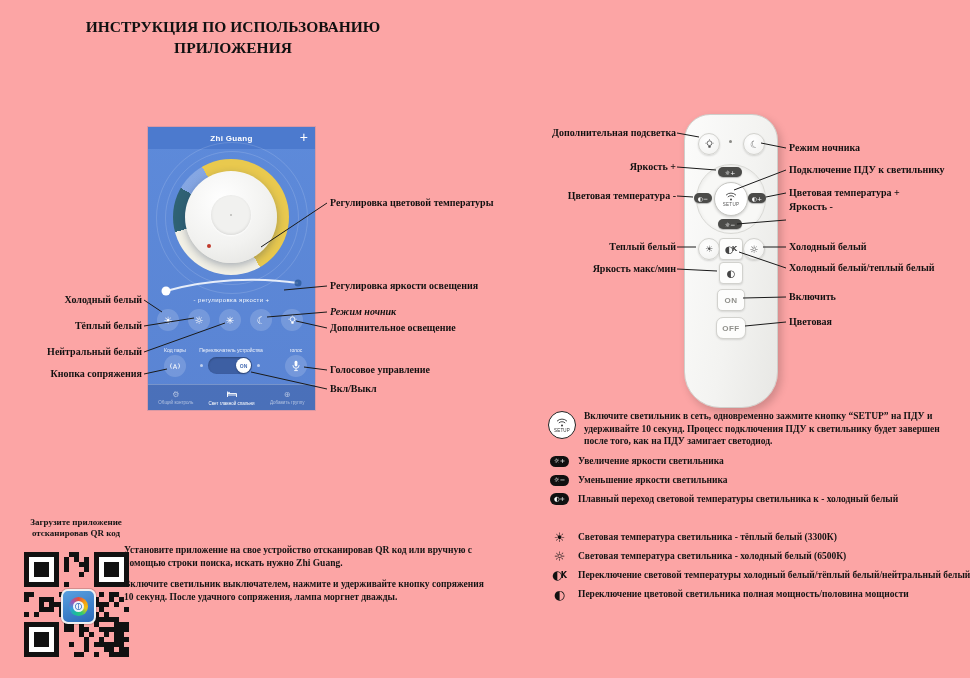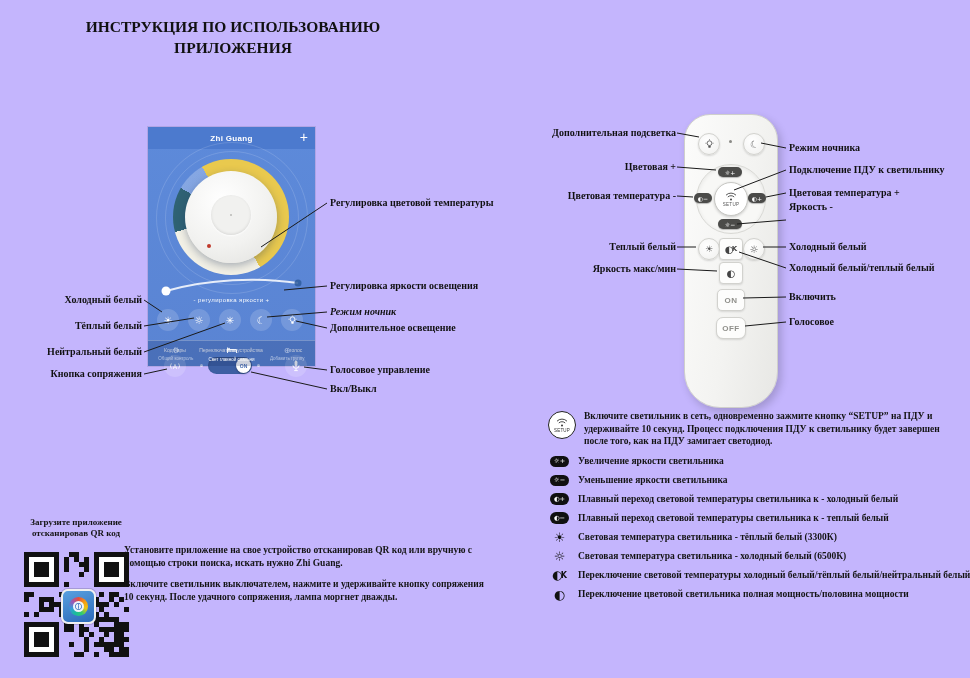--- a/index.html
+++ b/index.html
@@ -1,30 +1,30 @@
 <!DOCTYPE html>
 <html><head>
 <meta charset="utf-8">
 <style>
   html,body{margin:0;padding:0;background:#888;}
-  #canvas{position:relative;width:970px;height:678px;background:#c4b5fd;overflow:hidden;
+  #canvas{position:relative;width:970px;height:678px;background:#fca5a5;overflow:hidden;
           font-family:"Liberation Serif","DejaVu Serif",serif;color:#151515;}
 
   
   .doc-title{position:absolute;font-weight:bold;font-size:15.5px;line-height:21px;text-align:center;color:#111;}
 
   
   .callout{position:absolute;font-size:10px;font-weight:600;line-height:12px;color:#111;white-space:nowrap;}
   .co-right-align{text-align:right;}
 
   
   #lines{position:absolute;left:0;top:0;pointer-events:none;z-index:9;}
 
   
-  #app{position:absolute;left:148px;top:127px;width:167px;height:239px;background:linear-gradient(180deg,#5d8ada 0%,#5a84d3 100%);box-shadow:0 0 0 1px rgba(120,120,160,.25);z-index:2;}
+  #app{position:absolute;left:148px;top:127px;width:167px;height:283px;background:linear-gradient(180deg,#5d8ada 0%,#5a84d3 100%);box-shadow:0 0 0 1px rgba(120,120,160,.25);z-index:2;}
   #app-header{position:absolute;left:0;top:0;width:100%;height:22px;background:#4c7ace;display:flex;align-items:center;justify-content:center;}
   #app-title{color:#fff;font:600 8px "Liberation Sans","DejaVu Sans",sans-serif;letter-spacing:.3px;}
   #app-add{position:absolute;right:7px;top:2px;color:#fff;font:300 14px "Liberation Sans",sans-serif;}
   .faint-circle{position:absolute;border:1px solid rgba(255,255,255,.14);border-radius:50%;}
   #ring{position:absolute;left:25px;top:32px;width:116px;height:116px;border-radius:50%;
         background:conic-gradient(from -30deg,#e9c94e 0deg 180deg,#f3f1e6 180deg 285deg,#2f6274 285deg 330deg,rgba(255,255,255,.25) 330deg 360deg);}
   #knob{position:absolute;left:37px;top:44px;width:92px;height:92px;border-radius:50%;
         background:radial-gradient(circle at 40% 32%,#ffffff 0%,#f2f2f0 55%,#e0e0dd 100%);box-shadow:0 3px 8px rgba(30,50,90,.35);}
   #hub{position:absolute;left:63px;top:68px;width:40px;height:40px;border-radius:50%;background:#f1f1ef;box-shadow:inset 0 -1px 3px rgba(0,0,0,.10),0 1px 2px rgba(255,255,255,.8);}
   #knob-dot{position:absolute;left:82px;top:87px;width:2px;height:2px;border-radius:50%;background:#b9b9b6;}
@@ -403,33 +403,33 @@
       </div>
     <div class="rsq" style="left:32px;top:174px;width:26px;height:20px;border-radius:5px;">
         <span class="onoff">ON</span>
       </div>
     <div class="rsq" style="left:31px;top:202px;width:28px;height:20px;border-radius:7px;">
         <span class="onoff">OFF</span>
       </div>
   </div>
 
   <div class="callout co-right-align" style="left:530px;top:127px;width:146px;">Дополнительная подсветка</div>
-  <div class="callout co-right-align" style="left:530px;top:161px;width:146px;">Цветовая +</div>
+  <div class="callout co-right-align" style="left:530px;top:161px;width:146px;">Яркость +</div>
   <div class="callout co-right-align" style="left:530px;top:190px;width:146px;">Цветовая температура -</div>
   <div class="callout co-right-align" style="left:530px;top:241px;width:146px;">Теплый белый</div>
   <div class="callout co-right-align" style="left:530px;top:263px;width:146px;">Яркость макс/мин</div>
 
   <div class="callout" style="left:789px;top:142px;">Режим ночника</div>
   <div class="callout" style="left:789px;top:164px;">Подключение ПДУ к светильнику</div>
   <div class="callout" style="left:789px;top:187px;">Цветовая температура +</div>
   <div class="callout" style="left:789px;top:201px;">Яркость -</div>
   <div class="callout" style="left:789px;top:241px;">Холодный белый</div>
   <div class="callout" style="left:789px;top:262px;">Холодный белый/теплый белый</div>
   <div class="callout" style="left:789px;top:291px;">Включить</div>
-  <div class="callout" style="left:789px;top:316px;">Голосовое</div>
+  <div class="callout" style="left:789px;top:316px;">Цветовая</div>
 
   <div id="setup-legend-icon">
     <svg width="12" height="9" viewBox="0 0 12 9">
       <path d="M1,3.2 a7,7 0 0 1 10,0" stroke="#333" fill="none" stroke-width="0.9"></path>
       <path d="M2.8,5 a4.6,4.6 0 0 1 6.4,0" stroke="#333" fill="none" stroke-width="0.9"></path>
       <circle cx="6" cy="7.4" r="1" fill="#333"></circle>
     </svg>
     <span class="setup-txt">SETUP</span>
   </div>
   <div class="note-text" style="left:584px;top:410px;width:382px;">Включите светильник в сеть, одновременно зажмите кнопку “SETUP” на ПДУ и удерживайте 10 секунд. Процесс подключения ПДУ к светильнику будет завершен после того, как на ПДУ замигает светодиод.</div>
@@ -439,24 +439,20 @@
       <span class="legend-text">Увеличение яркости светильника</span>
     </div>
   <div class="legend-row" style="top:472px;">
       <span class="lg-badge lg-sun-minus"></span>
       <span class="legend-text">Уменьшение яркости светильника</span>
     </div>
   <div class="legend-row" style="top:491px;">
       <span class="lg-badge lg-half-plus"></span>
       <span class="legend-text">Плавный переход световой температуры светильника к - холодный белый</span>
     </div>
-  <div class="legend-row" style="top:510px;">
-      <span class="lg-badge lg-half-minus"></span>
-      <span class="legend-text">Плавный переход световой температуры светильника к - теплый белый</span>
-    </div>
   <div class="legend-row" style="top:529px;">
       <span class="lg-badge lg-sun-filled"></span>
       <span class="legend-text">Световая температура светильника - тёплый белый (3300К)</span>
     </div>
   <div class="legend-row" style="top:548px;">
       <span class="lg-badge lg-sun-outline"></span>
       <span class="legend-text">Световая температура светильника - холодный белый (6500К)</span>
     </div>
   <div class="legend-row" style="top:567px;">
       <span class="lg-badge lg-half-k"></span>

